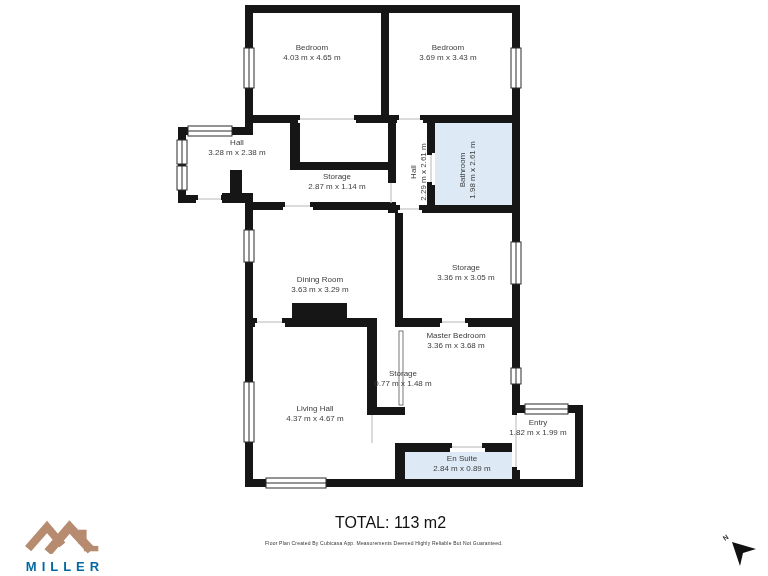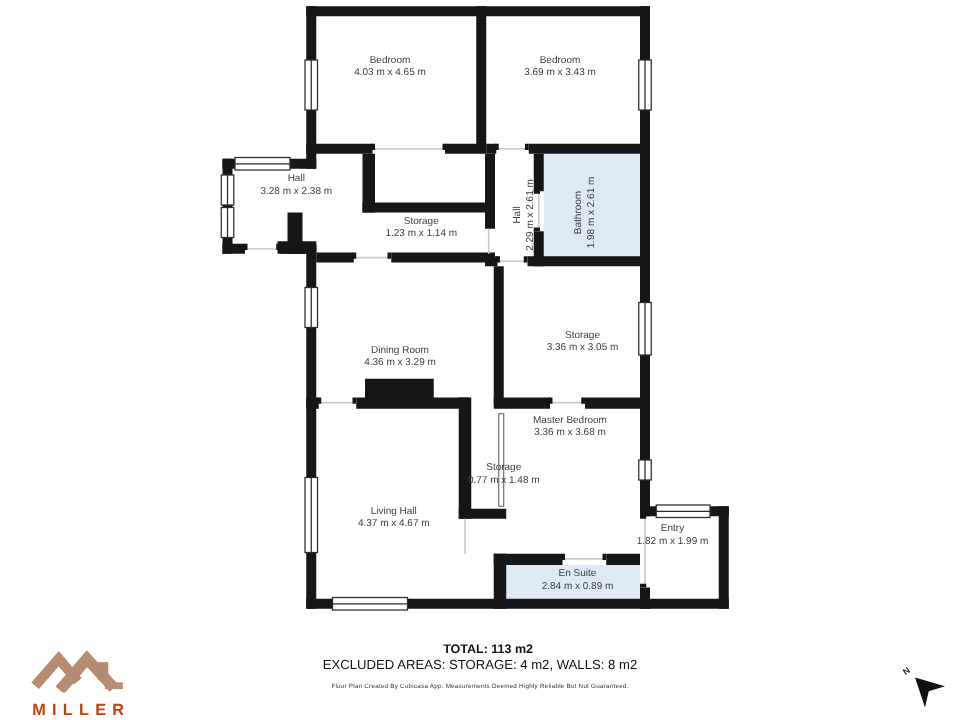--- a/index.html
+++ b/index.html
@@ -5,25 +5,25 @@
   html,body{margin:0;padding:0;background:#ffffff;}
   body{width:768px;height:576px;position:relative;overflow:hidden;
        font-family:"Liberation Sans","DejaVu Sans",sans-serif;color:#3d3d3d;}
   .plan-svg{position:absolute;left:0;top:0;}
   .room-label{position:absolute;transform:translate(-50%,-50%);text-align:center;
               font-size:8px;line-height:10px;color:#3c3c3c;white-space:nowrap;}
   .room-label.vert{transform:translate(-50%,-50%) rotate(-90deg);}
   .room-label .rname{display:block;}
   .room-label .rdims{display:block;}
   .footer{position:absolute;left:0;right:0;top:514px;text-align:center;color:#111;}
-  .f-total{font-size:10px;font-weight:bold;padding-left:13px;}
+  .f-total{font-size:16px;font-weight:normal;padding-left:13px;}
   .f-line{font-size:10.5px;margin-top:1px;}
   .f-disc{font-size:5px;margin-top:8px;color:#333;letter-spacing:.2px;}
   .logo{position:absolute;left:10px;top:518px;width:110px;text-align:center;}
-  .logo-text{font-size:13px;font-weight:bold;letter-spacing:5px;color:#c2410c;margin-top:1px;}
+  .logo-text{font-size:13px;font-weight:bold;letter-spacing:5px;color:#0369a1;margin-top:1px;}
   .compass{position:absolute;left:720px;top:528px;width:44px;height:44px;}
   .compass .n-label{position:absolute;left:3px;top:6px;font-size:7px;font-weight:bold;color:#222;
                     transform:rotate(-35deg);display:block;}
   .compass svg{position:absolute;left:8px;top:10px;}
 </style>
 </head>
 <body>
 
 <svg class="plan-svg" width="768" height="576" viewBox="0 0 768 576">
 
@@ -152,33 +152,33 @@
 <div class="room-label" style="left:448px;top:53px">
   <span class="rname">Bedroom</span>
   <span class="rdims">3.69 m x 3.43 m</span>
 </div>
 <div class="room-label" style="left:237px;top:148px">
   <span class="rname">Hall</span>
   <span class="rdims">3.28 m x 2.38 m</span>
 </div>
 <div class="room-label" style="left:337px;top:182px">
   <span class="rname">Storage</span>
-  <span class="rdims">1.23 m x 1.14 m</span>
+  <span class="rdims">2.87 m x 1.14 m</span>
 </div>
 <div class="room-label vert" style="left:419px;top:172px">
   <span class="rname">Hall</span>
   <span class="rdims">2.29 m x 2.61 m</span>
 </div>
 <div class="room-label vert" style="left:468px;top:170px">
   <span class="rname">Bathroom</span>
   <span class="rdims">1.98 m x 2.61 m</span>
 </div>
 <div class="room-label" style="left:320px;top:285px">
   <span class="rname">Dining Room</span>
-  <span class="rdims">4.36 m x 3.29 m</span>
+  <span class="rdims">3.63 m x 3.29 m</span>
 </div>
 <div class="room-label" style="left:466px;top:273px">
   <span class="rname">Storage</span>
   <span class="rdims">3.36 m x 3.05 m</span>
 </div>
 <div class="room-label" style="left:456px;top:341px">
   <span class="rname">Master Bedroom</span>
   <span class="rdims">3.36 m x 3.68 m</span>
 </div>
 <div class="room-label" style="left:403px;top:379px">
@@ -193,21 +193,20 @@
   <span class="rname">Entry</span>
   <span class="rdims">1.82 m x 1.99 m</span>
 </div>
 <div class="room-label" style="left:462px;top:464px">
   <span class="rname">En Suite</span>
   <span class="rdims">2.84 m x 0.89 m</span>
 </div>
 
 <div class="footer">
   <div class="f-total">TOTAL: 113 m2</div>
-  <div class="f-line">EXCLUDED AREAS: STORAGE: 4 m2, WALLS: 8 m2</div>
   <div class="f-disc">Floor Plan Created By Cubicasa App. Measurements Deemed Highly Reliable But Not Guaranteed.</div>
 </div>
 
 <div class="logo">
   <svg width="84" height="36" viewBox="0 0 90 40">
     <polyline points="4,34 25,10 42,30" fill="none" stroke-width="9" stroke="#b78b70"></polyline>
     <polyline points="26,38 50,10 74,36" fill="none" stroke-width="10" stroke="#b78b70"></polyline>
     <rect x="60" y="13" width="9" height="16" fill="#b78b70"></rect>
     <rect x="66" y="31" width="16" height="6" fill="#b78b70"></rect>
   </svg>

